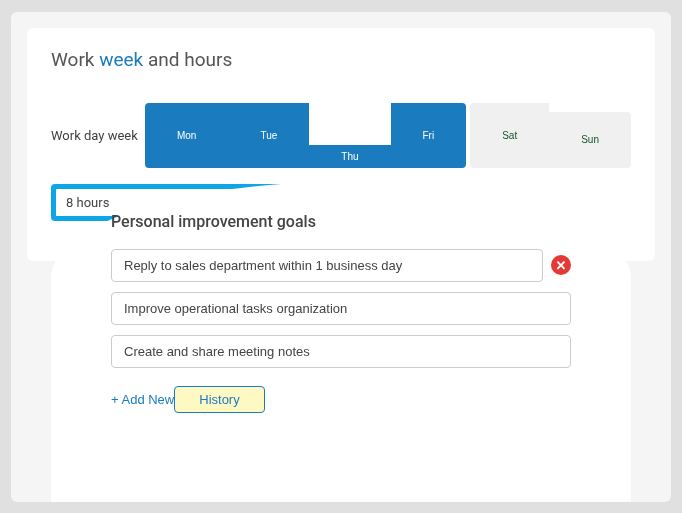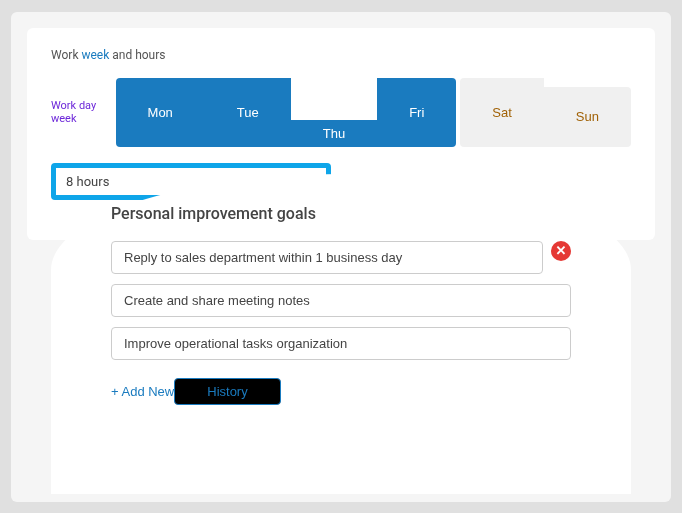--- a/index.html
+++ b/index.html
@@ -26,72 +26,72 @@
 
     
     .work-card {
       background: #fff;
       border-radius: 6px;
       margin: 16px 16px 0 16px;
       padding: 20px 24px 24px 24px;
     }
 
     .section-title {
-      font-size: 12px;
+      font-size: 19px;
       color: #555;
-      margin-bottom: 16px;
+      margin-bottom: 32px;
       font-weight: 400;
     }
 
     .section-title span {
       color: #1a7bbf;
     }
 
     .form-row {
       display: flex;
       align-items: center;
       margin-bottom: 16px;
     }
 
     .form-label {
       width: 160px;
-      color: #6d28d9;
-      font-size: 11px;
+      color: #404040;
+      font-size: 13px;
     }
 
     
     .day-toggles {
       display: flex;
       gap: 0;
     }
 
     .day-btn {
       padding: 6px 32px;
-      font-size: 13px;
+      font-size: 10px;
       border: none;
       cursor: pointer;
       font-weight: 500;
     }
 
     .day-btn.active {
       background: #1a7bbf;
       color: #fff;
     }
 
     .day-btn.active:first-child {
       border-radius: 4px 0 0 4px;
     }
 
     .day-btn.active:last-of-type {
       
     }
 
     .day-btn.inactive {
       background: #f0f0f0;
-      color: #a16207;
+      color: #14532d;
     }
 
     .day-btn-sat {
       border-radius: 0;
       margin-left: 2px;
     }
 
     
     .duration-select {
       display: flex;
@@ -115,21 +115,21 @@
       height: 0;
       border-left: 5px solid transparent;
       border-right: 5px solid transparent;
       border-top: 6px solid #888;
       margin-left: 8px;
     }
 
     
     .overlay-card {
       position: absolute;
-      bottom: 8px;
+      bottom: 0;
       left: 50%;
       transform: translateX(-50%);
       width: 580px;
       height: 320px;
       background: #fff;
       border-radius: 50% 50% 0 0 / 30% 30% 0 0;
       display: flex;
       flex-direction: column;
       align-items: center;
       padding: 30px 60px 20px 60px;
@@ -138,21 +138,21 @@
     .overlay-title {
       font-size: 16px;
       color: #444;
       font-weight: 500;
       margin-bottom: 18px;
       align-self: flex-start;
     }
 
     .goal-item {
       display: flex;
-      align-items: flex-start;
+      align-items: center;
       width: 100%;
       margin-bottom: 10px;
     }
 
     .goal-input {
       flex: 1;
       border: 1px solid #ccc;
       border-radius: 4px;
       padding: 8px 12px;
       font-size: 13px;
@@ -195,23 +195,23 @@
       font-size: 13px;
       cursor: pointer;
       background: none;
       border: none;
       padding: 0;
     }
 
     .history-btn {
       border: 1px solid #1a7bbf;
       color: #1a7bbf;
-      background: #000000;
+      background: #fef9c3;
       border-radius: 4px;
-      padding: 5px 32px;
+      padding: 5px 24px;
       font-size: 13px;
       cursor: pointer;
     }
   </style>
 </head>
 <body>
 
 <div class="page-wrapper">
 
   <div class="work-card">
@@ -243,25 +243,25 @@
     <div class="overlay-title">Personal improvement goals</div>
 
     <div class="goal-item">
       <input class="goal-input" type="text" value="Reply to sales department within 1 business day" style="">
       <div class="remove-btn">
         <div class="remove-circle">✕</div>
       </div>
     </div>
 
     <div class="goal-item">
+      <input class="goal-input" type="text" value="Improve operational tasks organization" style="">
+    </div>
+
+    <div class="goal-item">
       <input class="goal-input" type="text" value="Create and share meeting notes" style="">
-    </div>
-
-    <div class="goal-item">
-      <input class="goal-input" type="text" value="Improve operational tasks organization" style="">
     </div>
 
     <div class="actions-row">
       <button class="add-new-btn">+ Add New</button>
       <button class="history-btn">History</button>
     </div>
   </div>
 
 </div>
 

